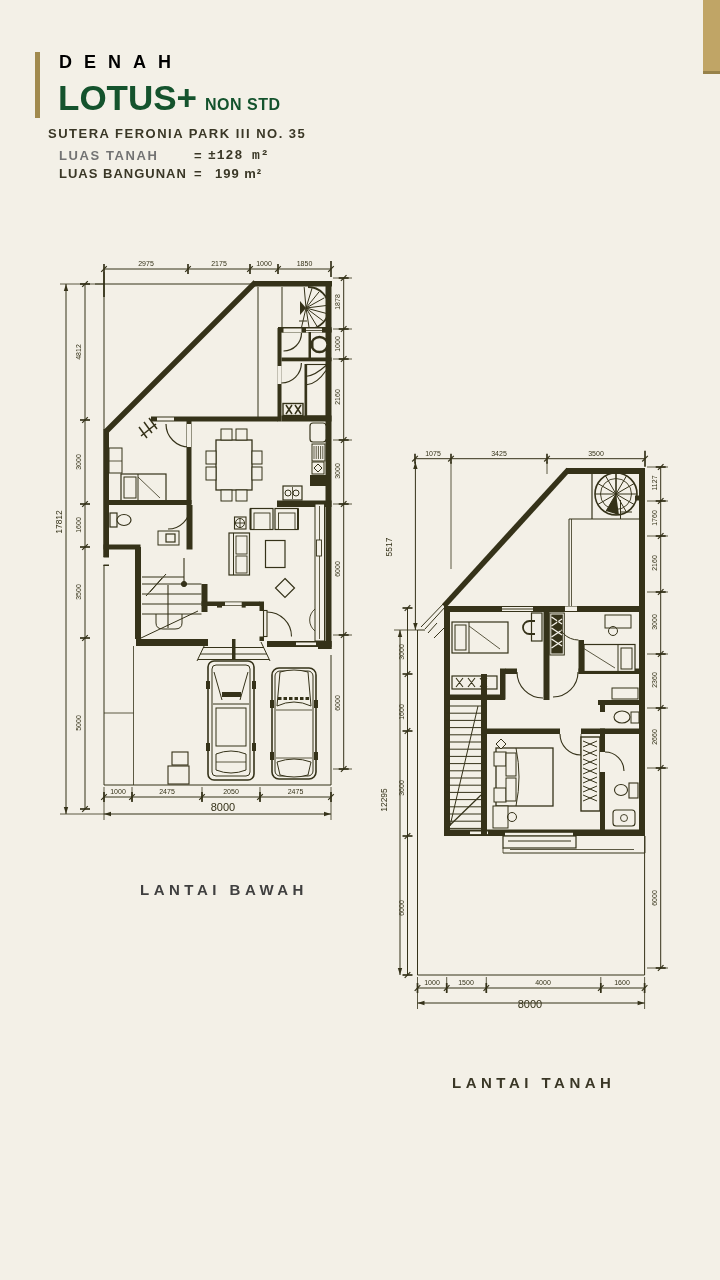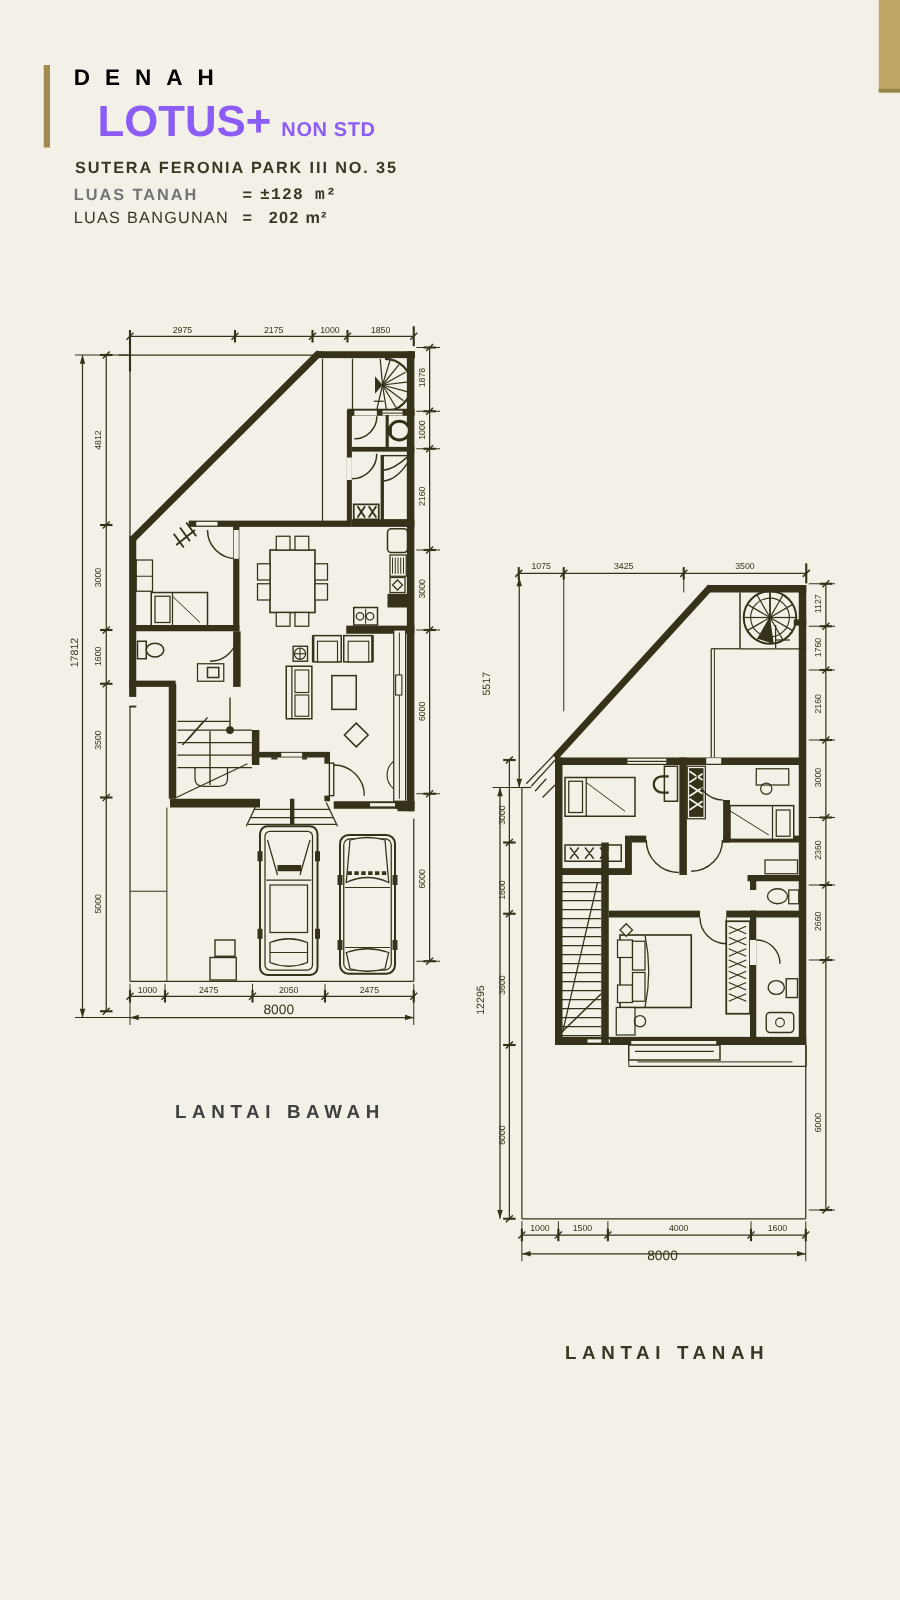--- a/index.html
+++ b/index.html
@@ -6,31 +6,31 @@
 .abs{position:absolute;}
 </style></head>
 <body>
 
 <div class="abs" style="left:703px;top:0;width:17px;height:71px;background:#c0a566;border-bottom:3px solid #97824a;"></div>
 
 <div class="abs" style="left:35px;top:52px;width:5px;height:66px;background:#a18a4e;"></div>
 
 <div class="abs" style="left:59px;top:52px;font-size:18px;font-weight:bold;letter-spacing:12px;color:#000000;">DENAH</div>
 
-<div class="abs" style="left:58px;top:78px;font-size:35px;font-weight:bold;color:#8b5cf6;margin-left:20px;">LOTUS+<span style="font-size:16px;letter-spacing:0.5px;margin-left:8px;">NON STD</span></div>
-
-<div class="abs" style="left:60px;top:126px;font-size:13px;font-weight:bold;letter-spacing:1.5px;color:#3a3726;">SUTERA FERONIA PARK III NO. 35</div>
+<div class="abs" style="left:58px;top:78px;font-size:35px;font-weight:bold;color:#14532d;">LOTUS+<span style="font-size:16px;letter-spacing:0.5px;margin-left:8px;">NON STD</span></div>
+
+<div class="abs" style="left:48px;top:126px;font-size:13px;font-weight:bold;letter-spacing:1.5px;color:#3a3726;">SUTERA FERONIA PARK III NO. 35</div>
 
 <div class="abs" style="left:59px;top:148px;font-size:13px;font-weight:bold;letter-spacing:1.6px;color:#737373;">LUAS TANAH</div>
 <div class="abs" style="left:194px;top:148px;font-size:13px;font-weight:bold;color:#3a3726;">=</div>
 <div class="abs" style="left:208px;top:148px;font-size:13px;font-weight:bold;letter-spacing:1px;color:#3a3726;font-family:Liberation Mono, monospace;">±128 m²</div>
 
-<div class="abs" style="left:59px;top:166px;font-size:13px;font-weight:normal;letter-spacing:1px;color:#3a3726;">LUAS BANGUNAN</div>
+<div class="abs" style="left:59px;top:166px;font-size:13px;font-weight:bold;letter-spacing:1px;color:#3a3726;">LUAS BANGUNAN</div>
 <div class="abs" style="left:194px;top:166px;font-size:13px;font-weight:bold;color:#3a3726;">=</div>
-<div class="abs" style="left:215px;top:166px;font-size:13px;font-weight:bold;letter-spacing:1px;color:#3a3726;">202 m²</div>
+<div class="abs" style="left:215px;top:166px;font-size:13px;font-weight:bold;letter-spacing:1px;color:#3a3726;">199 m²</div>
 <svg width="720" height="1280" viewBox="0 0 720 1280" style="position:absolute;left:0;top:0" font-family="Liberation Sans, sans-serif">
     <line x1="104" y1="269" x2="331" y2="269" stroke="#353219" stroke-width="1"></line>
     <line x1="104" y1="264" x2="104" y2="297" stroke="#353219" stroke-width="1.7"></line>
     <line x1="101.2" y1="271.8" x2="106.8" y2="266.2" stroke="#353219" stroke-width="1.2"></line>
     <line x1="188" y1="264" x2="188" y2="274" stroke="#353219" stroke-width="1.7"></line>
     <line x1="185.2" y1="271.8" x2="190.8" y2="266.2" stroke="#353219" stroke-width="1.2"></line>
     <line x1="250" y1="264" x2="250" y2="274" stroke="#353219" stroke-width="1.7"></line>
     <line x1="247.2" y1="271.8" x2="252.8" y2="266.2" stroke="#353219" stroke-width="1.2"></line>
     <line x1="278" y1="264" x2="278" y2="274" stroke="#353219" stroke-width="1.7"></line>
     <line x1="275.2" y1="271.8" x2="280.8" y2="266.2" stroke="#353219" stroke-width="1.2"></line>

